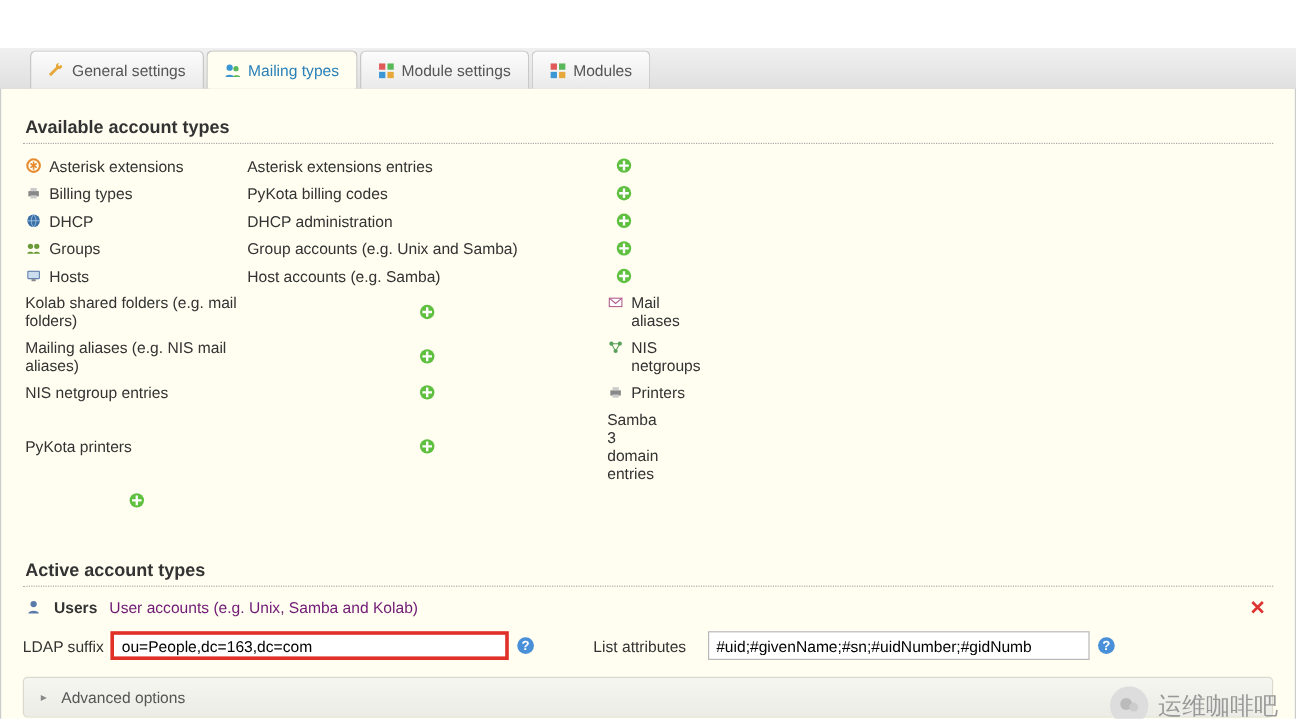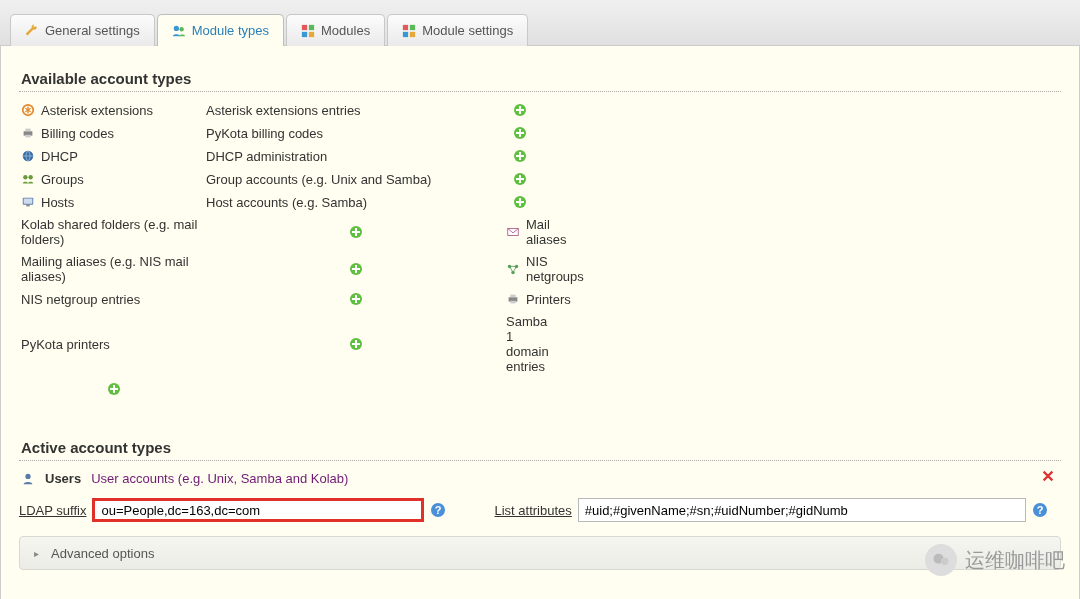--- a/index.html
+++ b/index.html
@@ -1,43 +1,43 @@
 <!DOCTYPE html>
 <html><head>
 <meta charset="utf-8">
 <style>
   * { box-sizing: border-box; margin: 0; padding: 0; }
   body { font-family: Arial, Helvetica, sans-serif; font-size: 13px; color: #333; background: #fff; width: 1080px; height: 599px; overflow: hidden; }
   
-  .tab-bar { display: flex; align-items: flex-end; height: 46px; background: linear-gradient(to bottom, #f0f0f0, #e0e0e0); border-bottom: 1px solid #ccc; padding-left: 10px; padding-top: 6px; gap: 2px; }
+  .tab-bar { display: flex; align-items: flex-end; height: 34px; background: linear-gradient(to bottom, #f0f0f0, #e0e0e0); border-bottom: 1px solid #ccc; padding-left: 25px; padding-top: 6px; gap: 2px; margin-top: 40px; }
   .tab { display: flex; align-items: center; gap: 6px; padding: 8px 14px; background: linear-gradient(to bottom, #fcfcfc, #eaeaea); border: 1px solid #c8c8c8; border-bottom: none; border-radius: 5px 5px 0 0; cursor: pointer; color: #555; position: relative; top: 1px; }
   .tab.active { background: #fffef0; color: #2a80b9; border-color: #bdbdbd; z-index: 2; }
   .tab-icon { width: 14px; height: 14px; display: inline-block; }
 
   .content { background: #fffef0; padding: 18px 18px 22px 18px; border: 1px solid #ccc; border-top: none; height: calc(599px - 42px); position: relative; overflow: hidden; }
 
   .section-title { font-weight: bold; font-size: 15px; color: #333; padding: 6px 0 4px 2px; border-bottom: 1px dotted #aaa; margin-bottom: 10px; }
 
   .types-table { display: grid; grid-template-columns: 185px 300px 28px; row-gap: 7px; align-items: center; margin-bottom: 36px; padding-left: 2px; }
-  .type-name { display: flex; align-items: center; gap: 6px; color: #333; }
+  .type-name { display: flex; align-items: flex-start; gap: 6px; color: #333; }
   .type-desc { color: #333; }
   .add-cell { display: flex; justify-content: center; }
   .mini-icon { width: 14px; height: 14px; display: inline-block; flex-shrink: 0; }
 
-  .active-row { display: flex; align-items: flex-end; gap: 10px; margin: 8px 0 12px 2px; }
+  .active-row { display: flex; align-items: flex-start; gap: 10px; margin: 8px 0 12px 2px; }
   .active-row .mini-icon { width: 14px; height: 14px; }
   .active-label { font-weight: bold; }
   .active-desc { color: #701a75; }
   .remove-x { position: absolute; right: 24px; color: #d33; font-weight: bold; font-size: 14px; cursor: pointer; }
 
   .form-row { display: flex; align-items: center; gap: 6px; margin-top: 6px; padding-left: 0; }
-  .form-label { color: #333; white-space: nowrap; text-decoration: underline; }
+  .form-label { color: #333; white-space: nowrap; }
   .text-input { height: 24px; padding: 2px 6px; font-size: 13px; border: 1px solid #b8b8b8; background: #fff; }
   .ldap-input { width: 332px; border: 3px solid #e03028; }
-  .list-input { width: 448px; }
+  .list-input { width: 318px; margin-left: 12px; }
   .help-icon { width: 16px; height: 16px; display: inline-block; cursor: pointer; }
   .gap-flex { flex: 0 0 36px; }
 
   .adv-bar { margin-top: 14px; background: linear-gradient(to bottom, #f6f6f0, #ecece6); border: 1px solid #d9d9d2; border-radius: 4px; height: 34px; display: flex; align-items: center; padding: 0 14px; gap: 12px; cursor: pointer; color: #555; }
   .adv-arrow { color: #888; font-size: 10px; }
 
   .watermark { position: absolute; right: 14px; bottom: 26px; display: flex; align-items: center; gap: 8px; color: #999; font-size: 20px; font-family: Liberation Sans, sans-serif; pointer-events: none; }
   .wm-circle { width: 32px; height: 32px; border-radius: 50%; background: #ddd; display: flex; align-items: center; justify-content: center; }
 </style>
 </head>
@@ -118,33 +118,33 @@
   <div class="tab">
     <svg class="tab-icon">
         <use href="#ic-wrench"></use>
       </svg>
     <span>General settings</span>
   </div>
   <div class="tab active">
     <svg class="tab-icon">
         <use href="#ic-users"></use>
       </svg>
-    <span>Module types</span>
+    <span>Mailing types</span>
   </div>
   <div class="tab">
     <svg class="tab-icon">
         <use href="#ic-blocks"></use>
       </svg>
-    <span>Modules</span>
+    <span>Module settings</span>
   </div>
   <div class="tab">
     <svg class="tab-icon">
         <use href="#ic-blocks"></use>
       </svg>
-    <span>Module settings</span>
+    <span>Modules</span>
   </div>
 </div>
 
 <div class="content">
 
   <div class="section-title">Available account types</div>
 
   <div class="types-table" id="avail-rows">
       <div class="type-name">
         <svg class="mini-icon">
@@ -155,21 +155,21 @@
       <div class="type-desc">Asterisk extensions entries</div>
       <div class="add-cell">
         <svg width="16" height="16">
           <use href="#ic-plus"></use>
         </svg>
       </div>
       <div class="type-name">
         <svg class="mini-icon">
           <use href="#ic-printer"></use>
         </svg>
-        <span>Billing codes</span>
+        <span>Billing types</span>
       </div>
       <div class="type-desc">PyKota billing codes</div>
       <div class="add-cell">
         <svg width="16" height="16">
           <use href="#ic-plus"></use>
         </svg>
       </div>
       <div class="type-name">
         <svg class="mini-icon">
           <use href="#ic-globe"></use>
@@ -241,21 +241,21 @@
           <use href="#ic-printer"></use>
         </svg>
         <span>Printers</span>
       </div>
       <div class="type-desc">PyKota printers</div>
       <div class="add-cell">
         <svg width="16" height="16">
           <use href="#ic-plus"></use>
         </svg>
       </div>
-      <div class="type-desc">Samba 1 domain entries</div>
+      <div class="type-desc">Samba 3 domain entries</div>
       <div class="add-cell">
         <svg width="16" height="16">
           <use href="#ic-plus"></use>
         </svg>
       </div>
     </div>
 
   <div class="section-title">Active account types</div>
 
   <div class="active-row">

